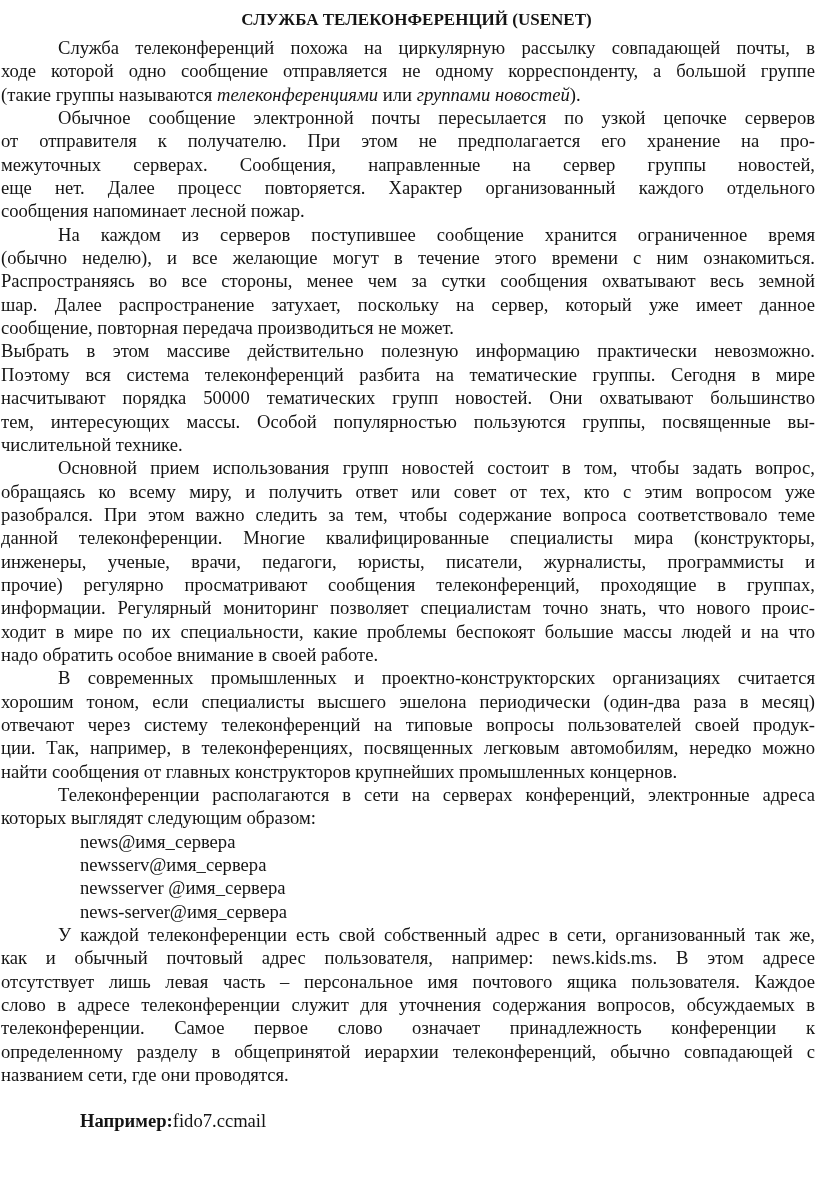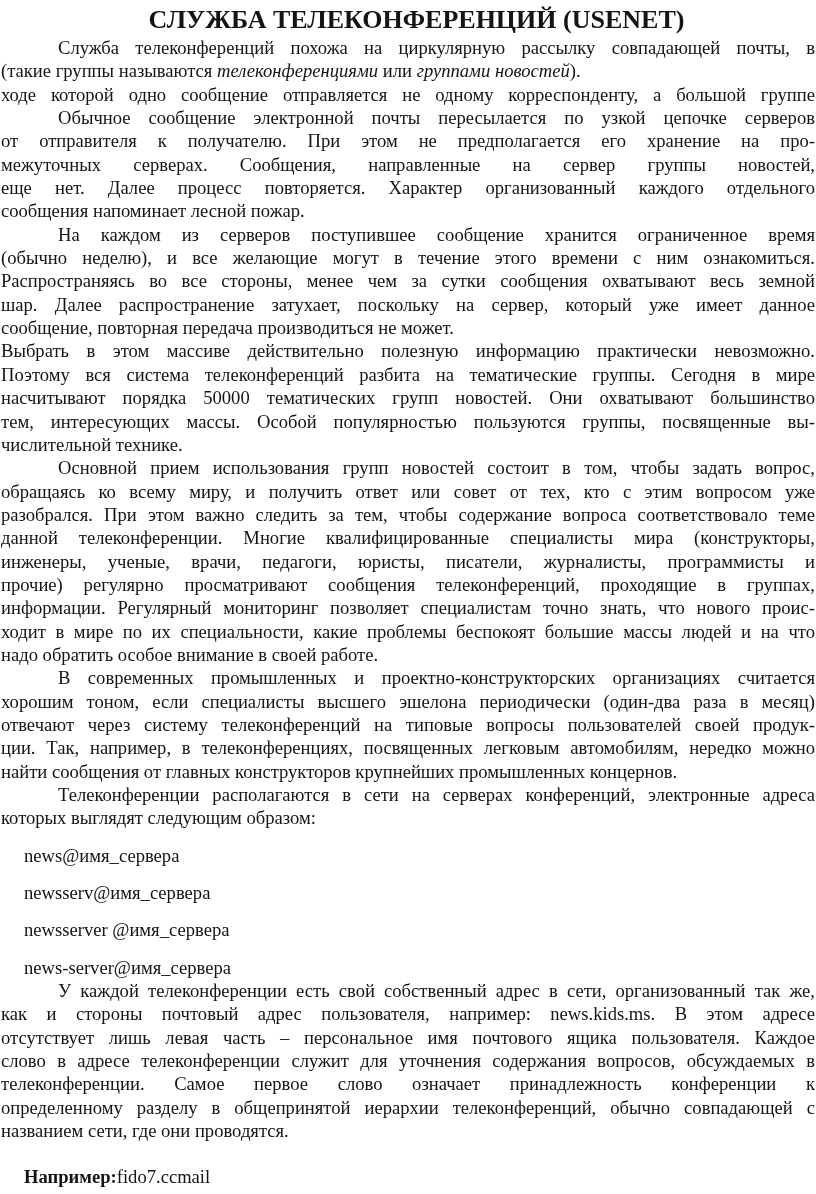--- a/index.html
+++ b/index.html
@@ -19,61 +19,60 @@
   .page {
     box-sizing: border-box;
     width: 816px;
     height: 1194px;
     padding: 7px 1px 0 1px;
     background: #ffffff;
   }
   .doc-title {
     text-align: center;
     font-weight: bold;
-    font-size: 26px;
+    font-size: 17px;
     line-height: 26px;
     margin-bottom: 3px;
     padding-left: 17px;
   }
   .block { margin: 0; }
   .line {
     text-align: justify;
     text-align-last: justify;
     min-height: 23.35px;
   }
   .line.last {
     text-align-last: left;
   }
   .line.indent {
     text-indent: 57px;
   }
   .block.address .line,
   .block.example .line {
     text-align: right;
     text-align-last: left;
-    padding-left: 23px;
+    padding-left: 79px;
     text-indent: 0;
-    margin-top: 14px;
   }
   .block.example {
     margin-top: 23px;
   }
   i { font-style: italic; }
   b { font-weight: bold; }
 </style>
 </head>
 <body>
 
 <div class="page">
   <div class="doc-title">СЛУЖБА ТЕЛЕКОНФЕРЕНЦИЙ (USENET)</div>
   <div>
       <div class="block paragraph">
         <div class="line indent">Служба телеконференций похожа на циркулярную рассылку совпадающей почты, в</div>
+        <div class="line">ходе которой одно сообщение отправляется не одному корреспонденту, а большой группе</div>
         <div class="line last">(такие группы называются <i>телеконференциями</i> или <i>группами новостей</i>).</div>
-        <div class="line">ходе которой одно сообщение отправляется не одному корреспонденту, а большой группе</div>
       </div>
       <div class="block paragraph">
         <div class="line indent">Обычное сообщение электронной почты пересылается по узкой цепочке серверов</div>
         <div class="line">от отправителя к получателю. При этом не предполагается его хранение на про-</div>
         <div class="line">межуточных серверах. Сообщения, направленные на сервер группы новостей,</div>
         <div class="line">еще нет. Далее процесс повторяется. Характер организованный каждого отдельного</div>
         <div class="line last">сообщения напоминает лесной пожар.</div>
       </div>
       <div class="block paragraph">
         <div class="line indent">На каждом из серверов поступившее сообщение хранится ограниченное время</div>
@@ -112,21 +111,21 @@
         <div class="line last">которых выглядят следующим образом:</div>
       </div>
       <div class="block address">
         <div class="line">news@имя_сервера</div>
         <div class="line">newsserv@имя_сервера</div>
         <div class="line">newsserver @имя_сервера</div>
         <div class="line last">news-server@имя_сервера</div>
       </div>
       <div class="block paragraph">
         <div class="line indent">У каждой телеконференции есть свой собственный адрес в сети, организованный так же,</div>
-        <div class="line">как и стороны почтовый адрес пользователя, например: news.kids.ms. В этом адресе</div>
+        <div class="line">как и обычный почтовый адрес пользователя, например: news.kids.ms. В этом адресе</div>
         <div class="line">отсутствует лишь левая часть – персональное имя почтового ящика пользователя. Каждое</div>
         <div class="line">слово в адресе телеконференции служит для уточнения содержания вопросов, обсуждаемых в</div>
         <div class="line">телеконференции. Самое первое слово означает принадлежность конференции к</div>
         <div class="line">определенному разделу в общепринятой иерархии телеконференций, обычно совпадающей с</div>
         <div class="line last">названием сети, где они проводятся.</div>
       </div>
       <div class="block example">
         <div class="line last"><b>Например:</b>fido7.ccmail</div>
       </div>
     </div>

